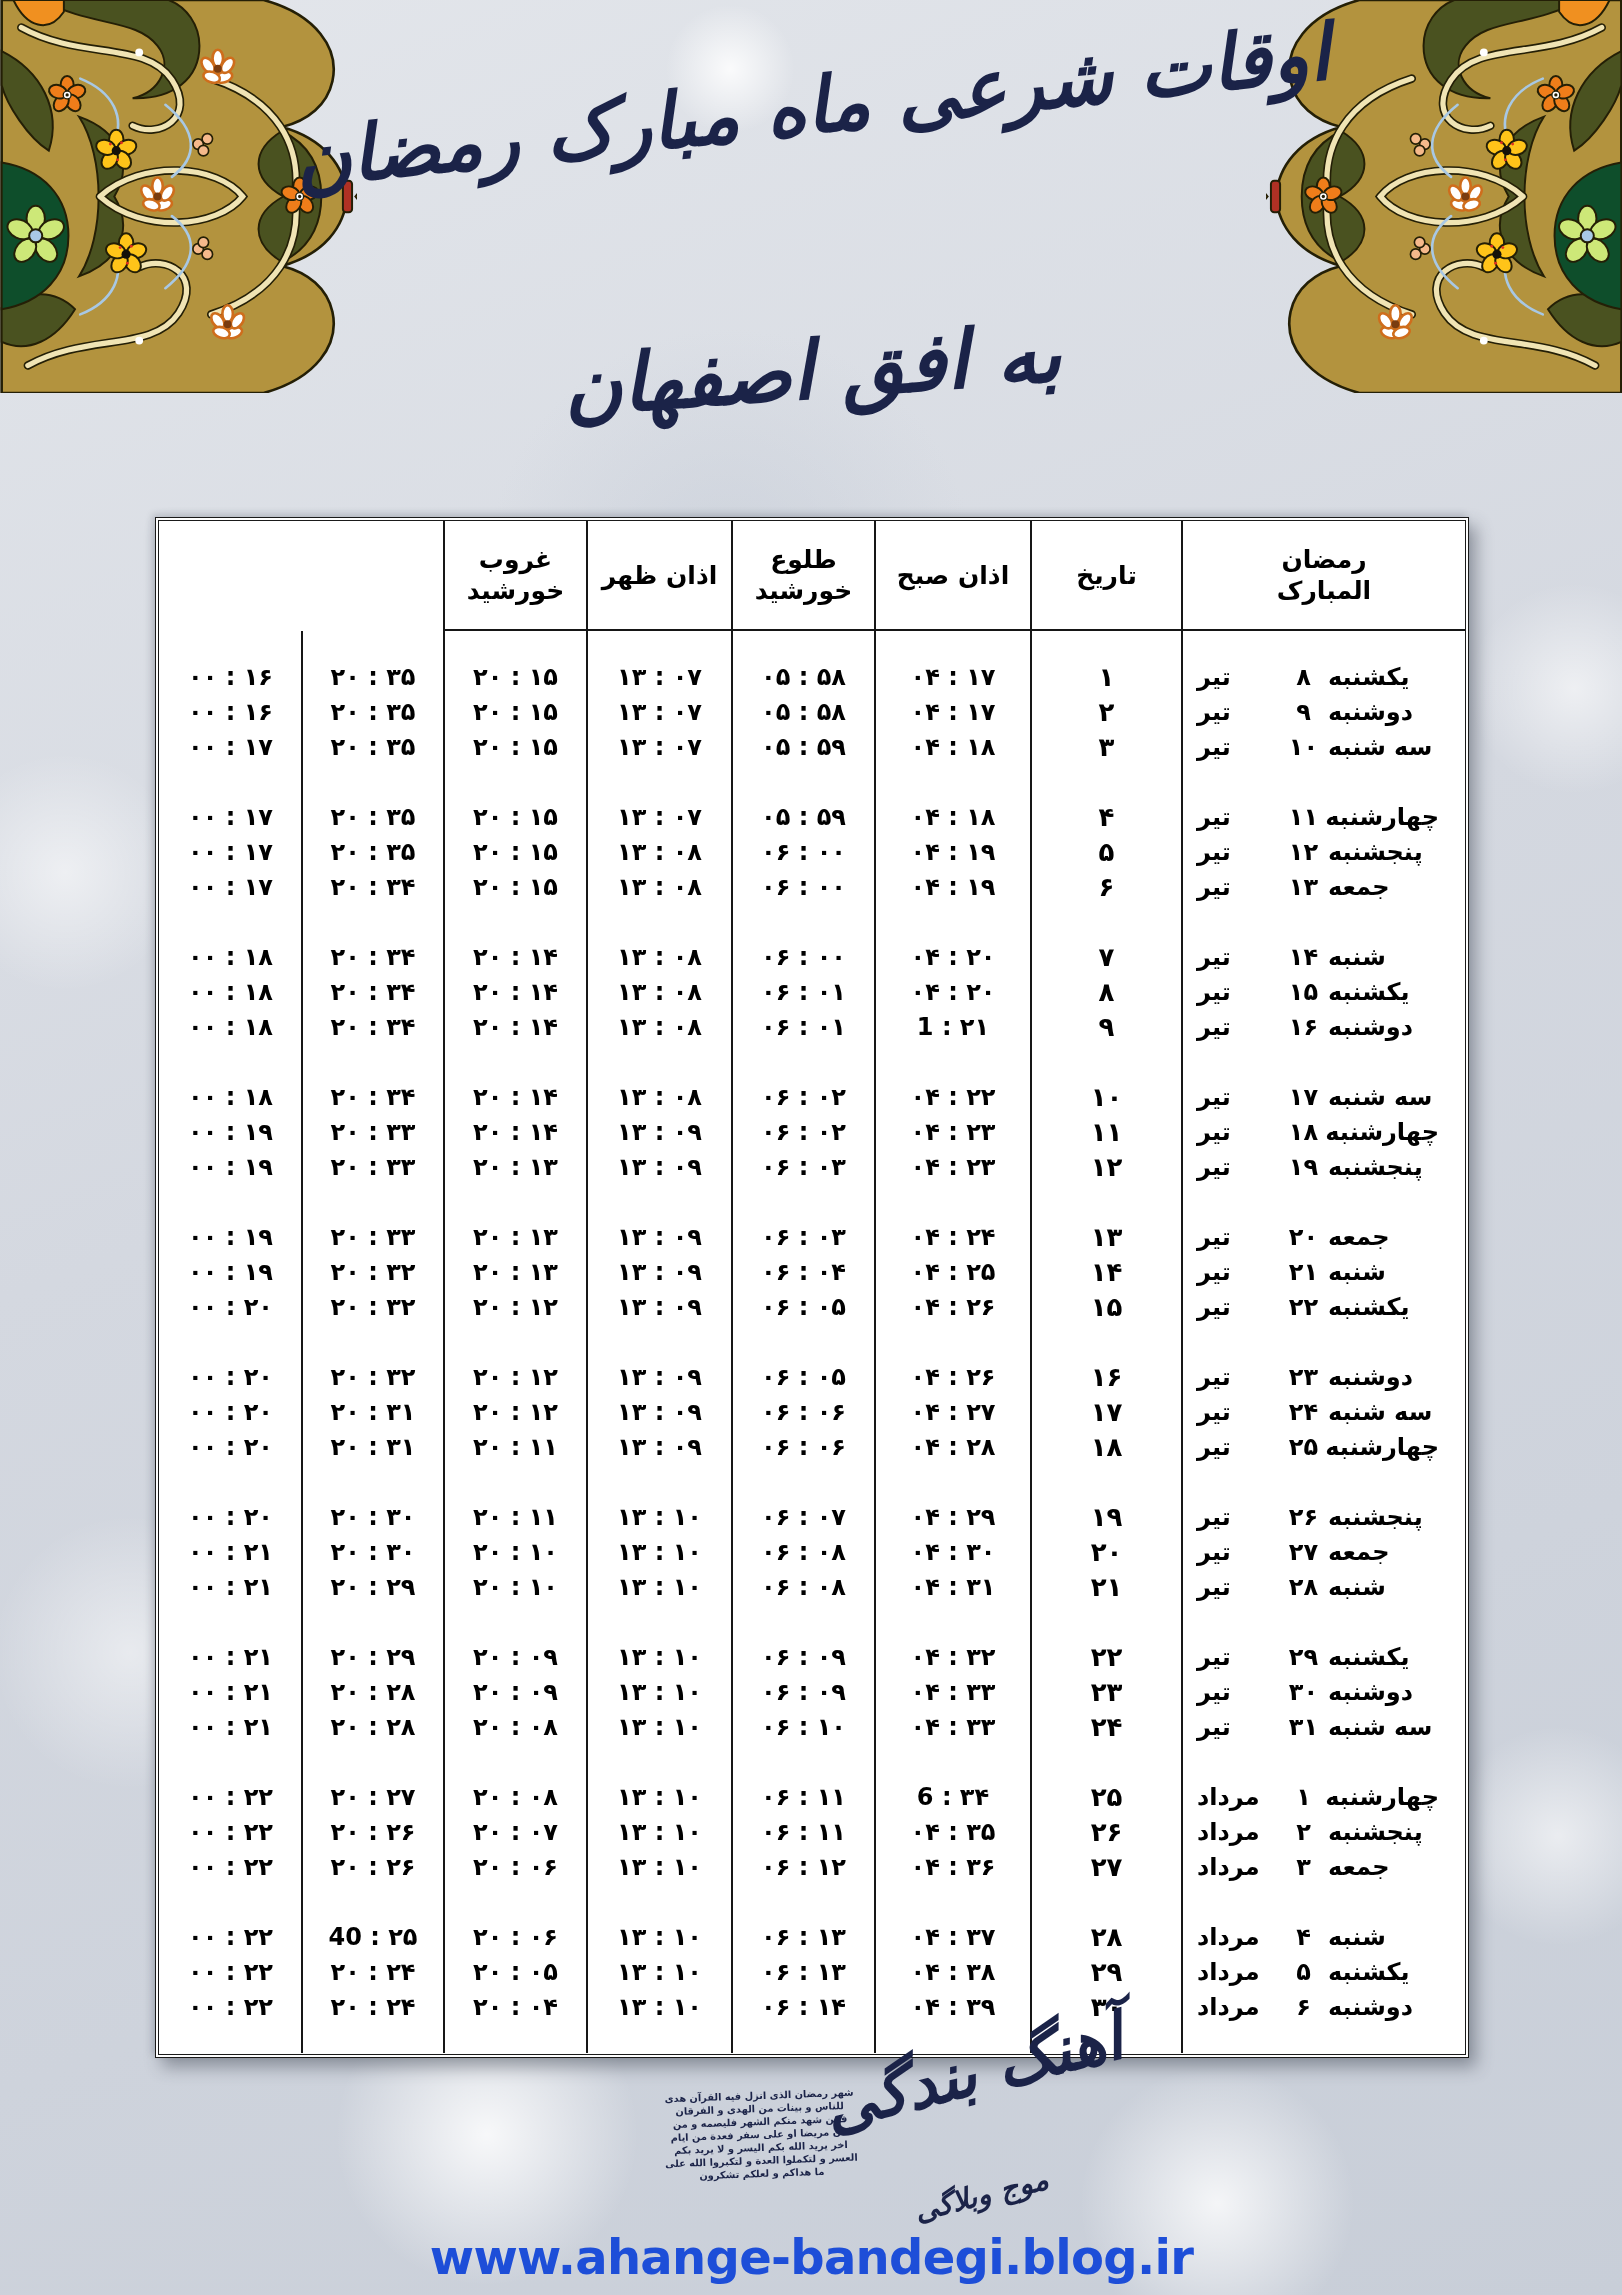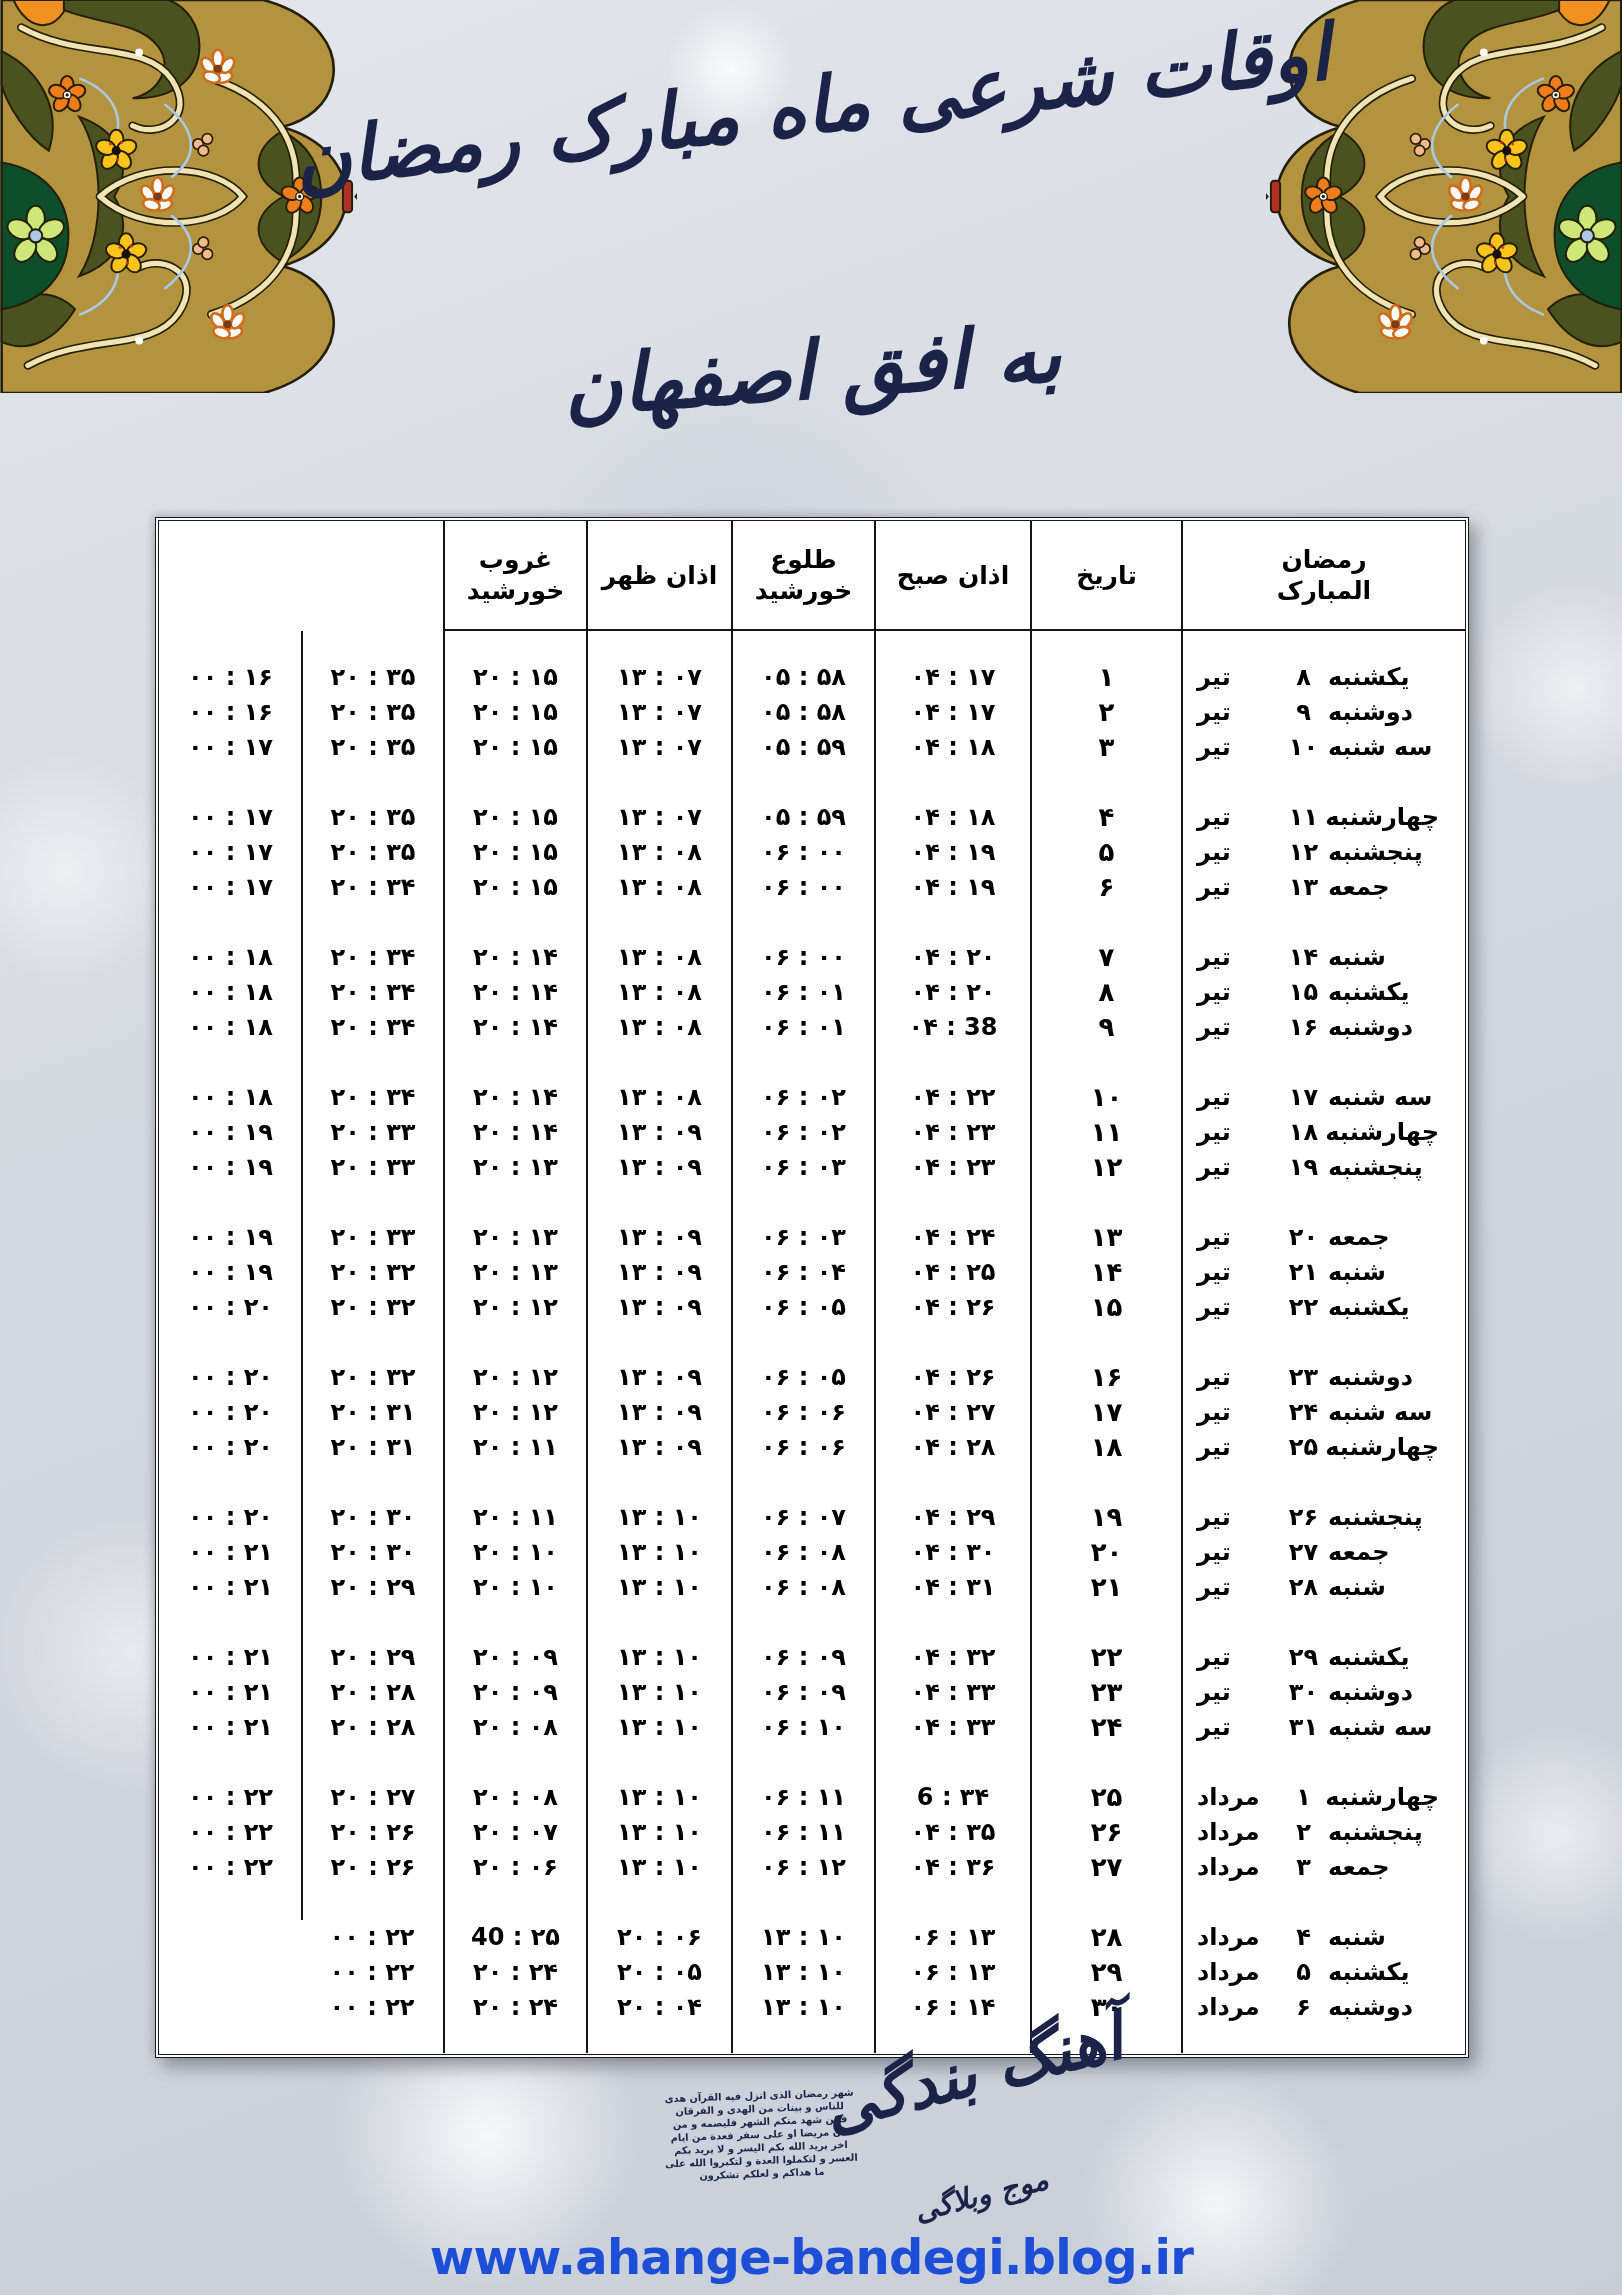--- a/index.html
+++ b/index.html
@@ -426,21 +426,21 @@
         </div>
       </div>
       <div class="cell col-ramadan">
         <div class="line rnum">۷</div>
         <div class="line rnum">۸</div>
         <div class="line rnum">۹</div>
       </div>
       <div class="cell col-sobh">
         <div class="line time">۰۴ : ۲۰</div>
         <div class="line time">۰۴ : ۲۰</div>
-        <div class="line time">۰۴ : 38</div>
+        <div class="line time">1 : ۲۱</div>
       </div>
       <div class="cell col-tolu">
         <div class="line time">۰۶ : ۰۰</div>
         <div class="line time">۰۶ : ۰۱</div>
         <div class="line time">۰۶ : ۰۱</div>
       </div>
       <div class="cell col-zohr">
         <div class="line time">۱۳ : ۰۸</div>
         <div class="line time">۱۳ : ۰۸</div>
         <div class="line time">۱۳ : ۰۸</div>
@@ -808,20 +808,25 @@
           <span class="wd">دوشنبه</span>
           <span class="dy">۶</span>
           <span class="mo">مرداد</span>
         </div>
       </div>
       <div class="cell col-ramadan">
         <div class="line rnum">۲۸</div>
         <div class="line rnum">۲۹</div>
         <div class="line rnum">۳۰</div>
       </div>
+      <div class="cell col-sobh">
+        <div class="line time">۰۴ : ۳۷</div>
+        <div class="line time">۰۴ : ۳۸</div>
+        <div class="line time">۰۴ : ۳۹</div>
+      </div>
       <div class="cell col-tolu">
         <div class="line time">۰۶ : ۱۳</div>
         <div class="line time">۰۶ : ۱۳</div>
         <div class="line time">۰۶ : ۱۴</div>
       </div>
       <div class="cell col-zohr">
         <div class="line time">۱۳ : ۱۰</div>
         <div class="line time">۱۳ : ۱۰</div>
         <div class="line time">۱۳ : ۱۰</div>
       </div>

